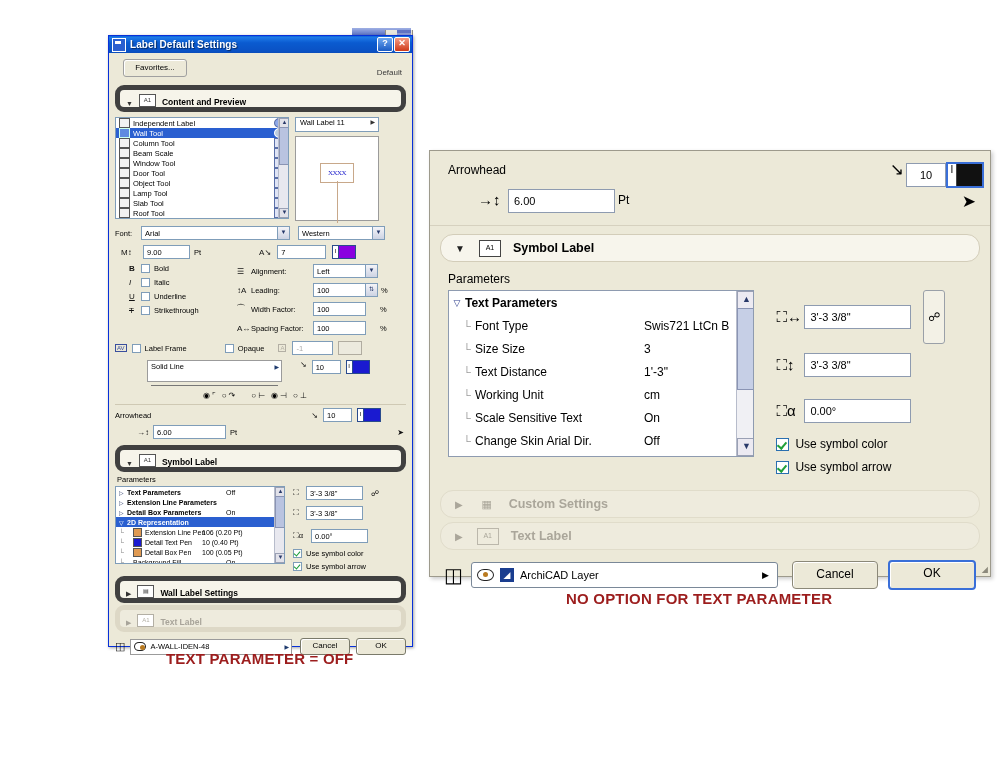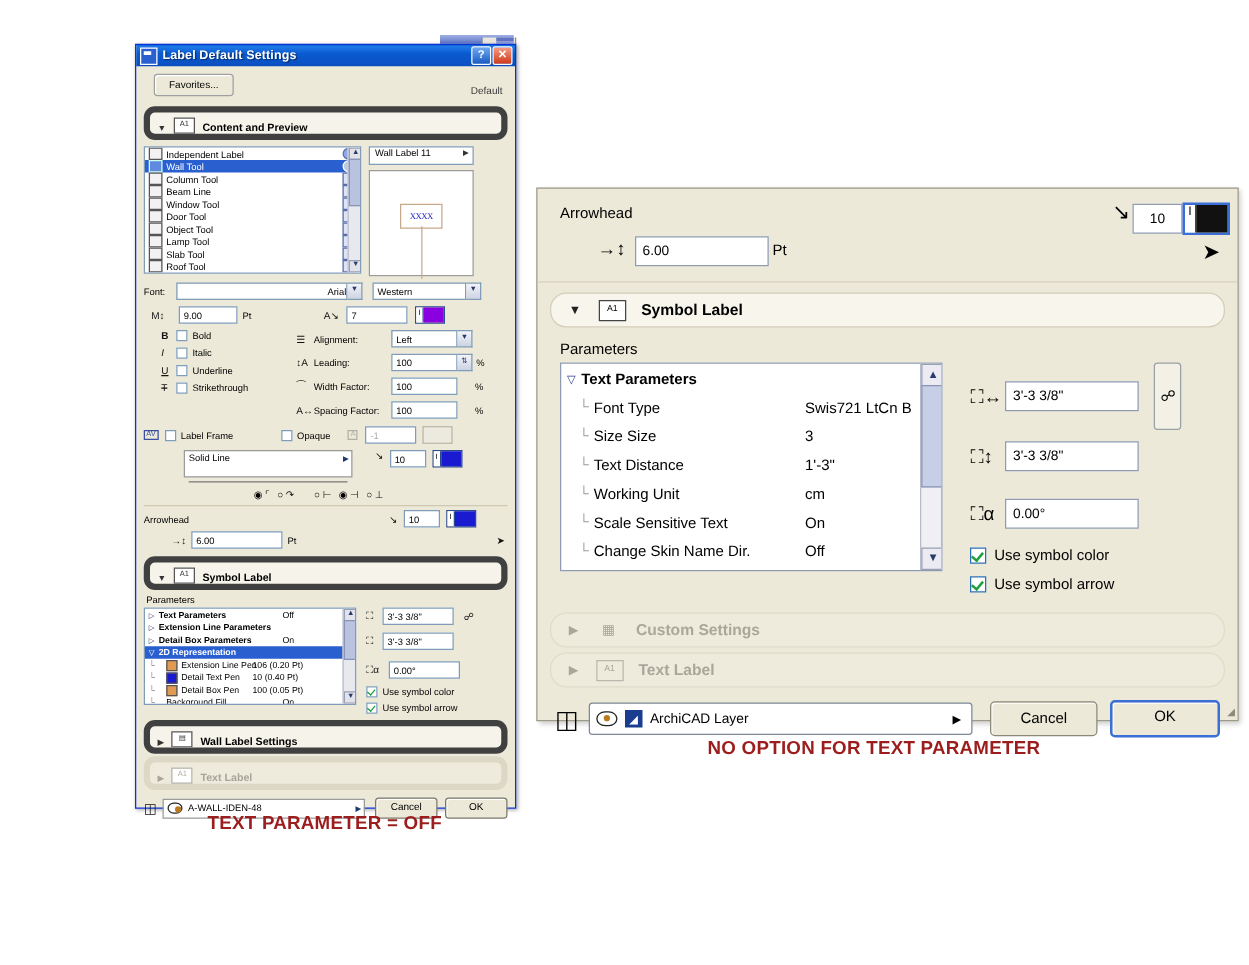--- a/index.html
+++ b/index.html
@@ -257,21 +257,21 @@
               <span class="ltxt">Wall Tool</span>
               <span class="rico" style="border-radius: 50%; background: rgb(187, 204, 221);"></span>
             </div>
             <div class="lrow">
               <span class="li" style="border: 1px solid rgb(85, 85, 85); background: rgb(242, 242, 242);"></span>
               <span class="ltxt">Column Tool</span>
               <span class="rico"></span>
             </div>
             <div class="lrow">
               <span class="li" style="border: 1px solid rgb(85, 85, 85); background: rgb(242, 242, 242);"></span>
-              <span class="ltxt">Beam Line</span>
+              <span class="ltxt">Beam Scale</span>
               <span class="rico"></span>
             </div>
             <div class="lrow">
               <span class="li" style="border: 1px solid rgb(85, 85, 85); background: rgb(242, 242, 242);"></span>
               <span class="ltxt">Window Tool</span>
               <span class="rico"></span>
             </div>
             <div class="lrow">
               <span class="li" style="border: 1px solid rgb(85, 85, 85); background: rgb(242, 242, 242);"></span>
               <span class="ltxt">Door Tool</span>
@@ -313,21 +313,21 @@
         <div class="preview" style="height:83px;margin-top:4px;">
           <div class="prev-box">XXXX</div>
           <div class="prev-line"></div>
         </div>
       </div>
     </div>
 
 
     <div class="row" style="margin-top:5px;">
       <span class="lbl" style="width:26px;">Font:</span>
-      <div class="fld drop" style="width:132px;justify-content:flex-end;">
+      <div class="fld drop" style="width:132px;">
         <span>Arial</span>
       </div>
       <div class="dropbtn">▼</div>
       <div class="fld drop" style="width:70px;margin-left:8px;">
         <span>Western</span>
       </div>
       <div class="dropbtn">▼</div>
     </div>
 
     <div class="row" style="margin-top:5px;">
@@ -648,21 +648,21 @@
             <span class="rname">Working Unit</span>
             <span class="rval">cm</span>
           </div>
           <div class="rrow child">
             <span class="rlead">└</span>
             <span class="rname">Scale Sensitive Text</span>
             <span class="rval">On</span>
           </div>
           <div class="rrow child">
             <span class="rlead">└</span>
-            <span class="rname">Change Skin Name Dir.</span>
+            <span class="rname">Change Skin Arial Dir.</span>
             <span class="rval">Off</span>
           </div>
           <div class="rrow">
             <span class="rname">Extension Line Paramet...</span>
           </div>
         </div>
       <div class="rscroll">
         <div class="rsb up">▲</div>
         <div class="rthumb" style="top:17px;height:80px;"></div>
         <div class="rsb dn">▼</div>

